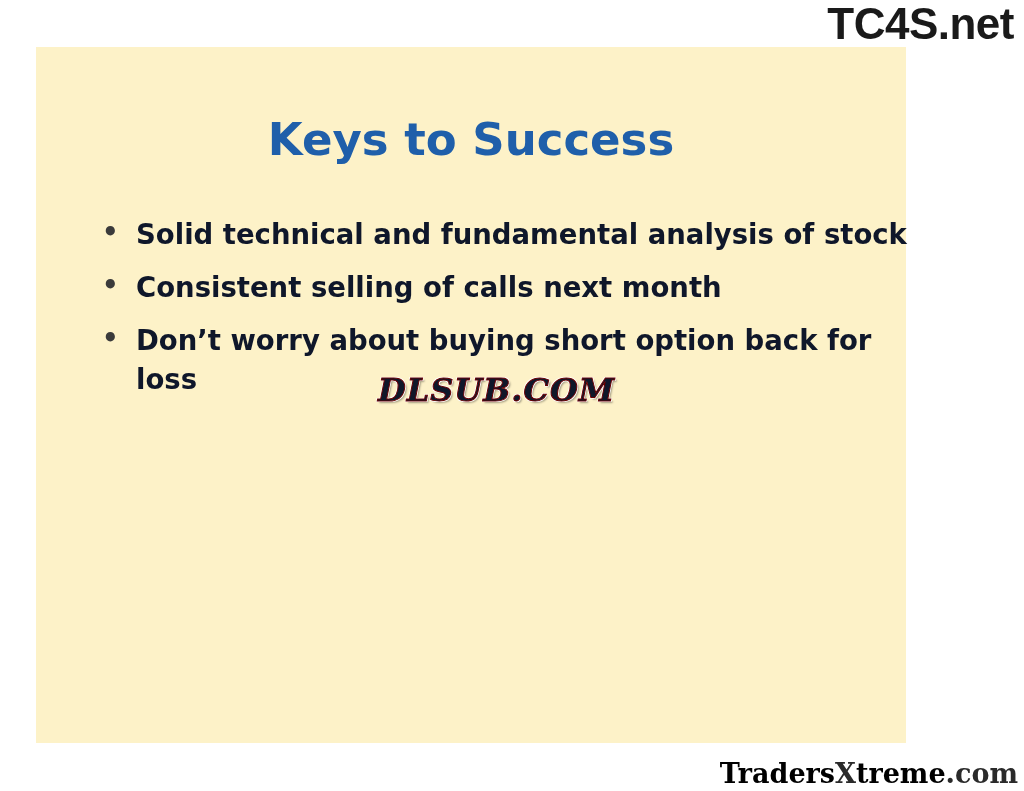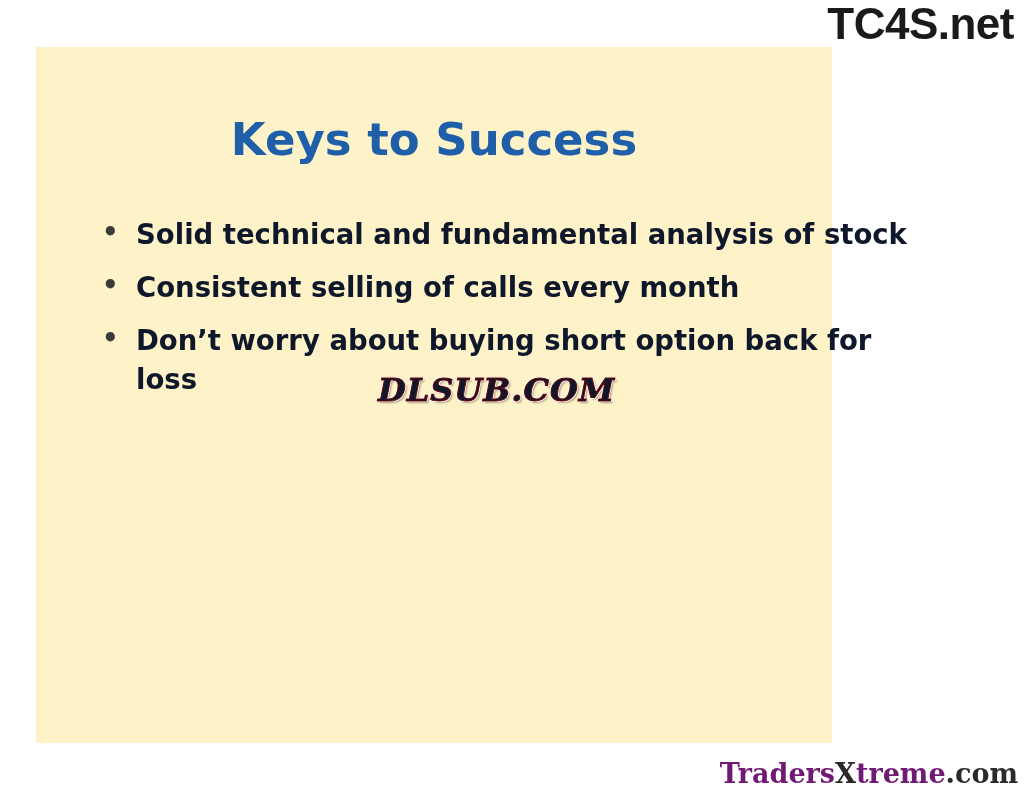--- a/index.html
+++ b/index.html
@@ -26,21 +26,21 @@
     color: #1a1a1a;
     letter-spacing: -0.5px;
     line-height: 1;
   }
 
   
   .slide {
     position: absolute;
     left: 36px;
     top: 47px;
-    width: 796px;
+    width: 870px;
     height: 696px;
     background: #fdf2c8;
     text-decoration: underline;
   }
 
   .slide-title {
     position: absolute;
     top: 66px;
     left: 0;
     width: 100%;
@@ -110,37 +110,37 @@
     right: 6px;
     bottom: 4px;
     font-family: "DejaVu Serif", serif;
     font-weight: bold;
     font-size: 27px;
     color: #b3b3b3;
     letter-spacing: 0px;
     line-height: 1;
   }
   .brand-bottom .red {
-    color: #701a75;
+    color: #000000;
   }
   .brand-bottom .dark {
     color: #2a2a2a;
   }
 </style>
 </head>
 <body>
 
 <div class="brand-top">TC4S.net</div>
 
 <div class="slide">
   <div class="slide-title">Keys to Success</div>
 
   <ul class="bullets">
     <li class="bullet">Solid technical and fundamental analysis of stock</li>
-    <li class="bullet">Consistent selling of calls every month</li>
+    <li class="bullet">Consistent selling of calls next month</li>
     <li class="bullet">Don’t worry about buying short option back for loss</li>
   </ul>
 </div>
 
 <div class="watermark">DLSUB.COM</div>
 
 <div class="brand-bottom">
   <span class="red">Traders</span><span class="dark">X</span><span class="red">treme</span><span class="dark">.com</span>
 </div>
 

